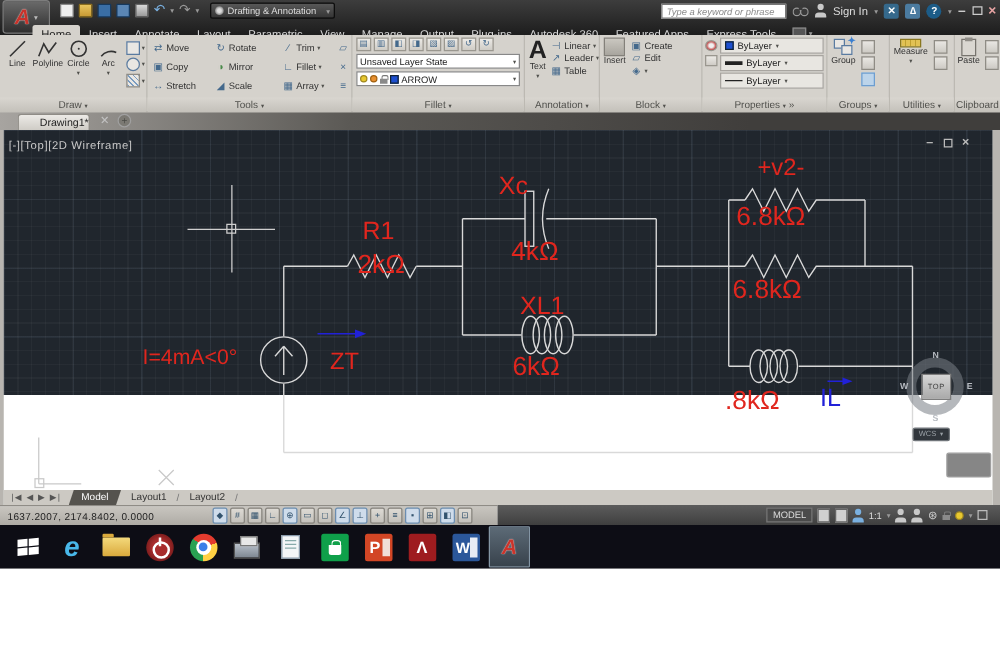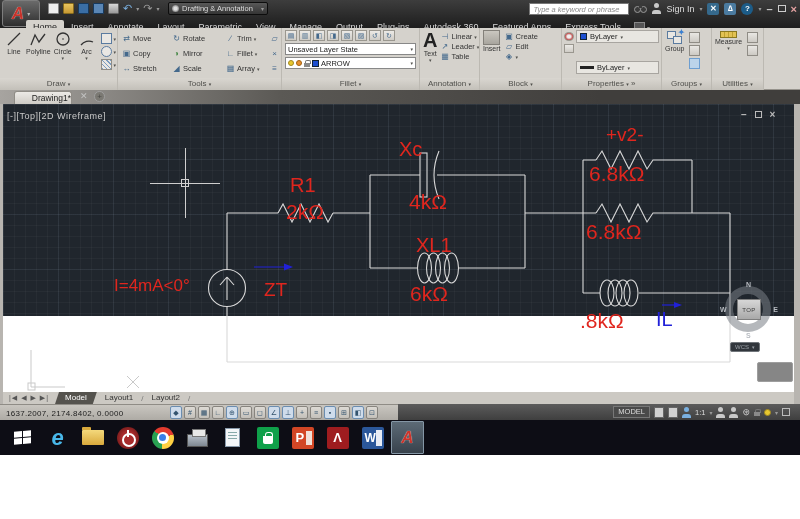--- a/index.html
+++ b/index.html
@@ -77,21 +77,21 @@
 .acol{display:flex;flex-direction:column;align-items:center}
 .bigA{font-size:20px;font-weight:bold;color:#222;line-height:20px}
 .arows{display:flex;flex-direction:column;gap:1px;font-size:7.5px;color:#333;padding-top:2px}
 .arow{display:flex;align-items:center;gap:2px;white-space:nowrap}
 .blk{display:flex;padding:2px 1px 0 3px;gap:4px}
 .blkbig{width:17px;height:15px;background:linear-gradient(#cac7c0,#a8a59e);border:1px solid #83807a}
 .props{display:flex;padding:2px 2px 0 2px;gap:2px}
 .pic{display:flex;flex-direction:column;gap:3px;padding-top:2px}
 .pic span{width:10px;height:9px;border:1px solid #9a978f;background:linear-gradient(#eceae6,#cfccc6)}
 .pic .pball{border-radius:50%;background:radial-gradient(#f0f0f0 30%,#c04040 70%)}
-.prows{display:flex;flex-direction:column;gap:18px;flex:1}
+.prows{display:flex;flex-direction:column;gap:1px;flex:1}
 .prow{height:13px;background:#e8e6e1;border:1px solid #a8a5a0;display:flex;align-items:center;gap:3px;font-size:7.5px;color:#222;padding:0 3px}
 .lw{width:14px;height:3px;background:#222}
 .lt{width:14px;height:1px;background:#222}
 .grp{display:flex;padding:3px 1px 0 3px;gap:3px}
 .grpbig{position:relative;width:16px;height:14px}
 .grpbig i{position:absolute;width:9px;height:8px;border:1px solid #5a7ba0;background:#e9e7e3}
 .grpbig i:nth-child(2){left:6px;top:5px}
 .grpbig b{position:absolute;right:-2px;top:-3px;color:#3a7fd0;font-size:8px}
 .hilite{background:#bcd4ea !important;border-color:#6d9ed0 !important}
 .ruler{width:17px;height:7px;border:1px solid #8a7820;background:repeating-linear-gradient(90deg,#e2c254 0 3px,#c0a030 3px 4px)}
@@ -499,20 +499,35 @@
           </div>
           <div class="minicol" style="padding-top:1px">
             <span class="mi11"></span>
             <span class="mi11"></span>
           </div>
         </div>
       </div>
       <div class="plabel"><span>Utilities</span> <span class="caret6">▾</span></div>
     </div>
 
+    <div class="panel" style="width:36px;border-right:none">
+      <div class="pbody">
+        <div class="grp" style="gap:2px;padding-left:2px">
+          <div class="acol">
+            <span class="clip"></span>
+            <span style="font-size:7px;color:#333">Paste</span>
+          </div>
+          <div class="minicol" style="padding-top:1px">
+            <span class="mi11"></span>
+            <span class="mi11"></span>
+          </div>
+        </div>
+      </div>
+      <div class="plabel"><span>Clipboard</span></div>
+    </div>
   </div>
 
   <div class="ftrow">
     <div class="ftab">Drawing1*</div>
     <span class="ftx">✕</span>
     <span class="ftplus">+</span>
   </div>
 
   <div class="frameL"></div>
   <div class="frameR"></div>

